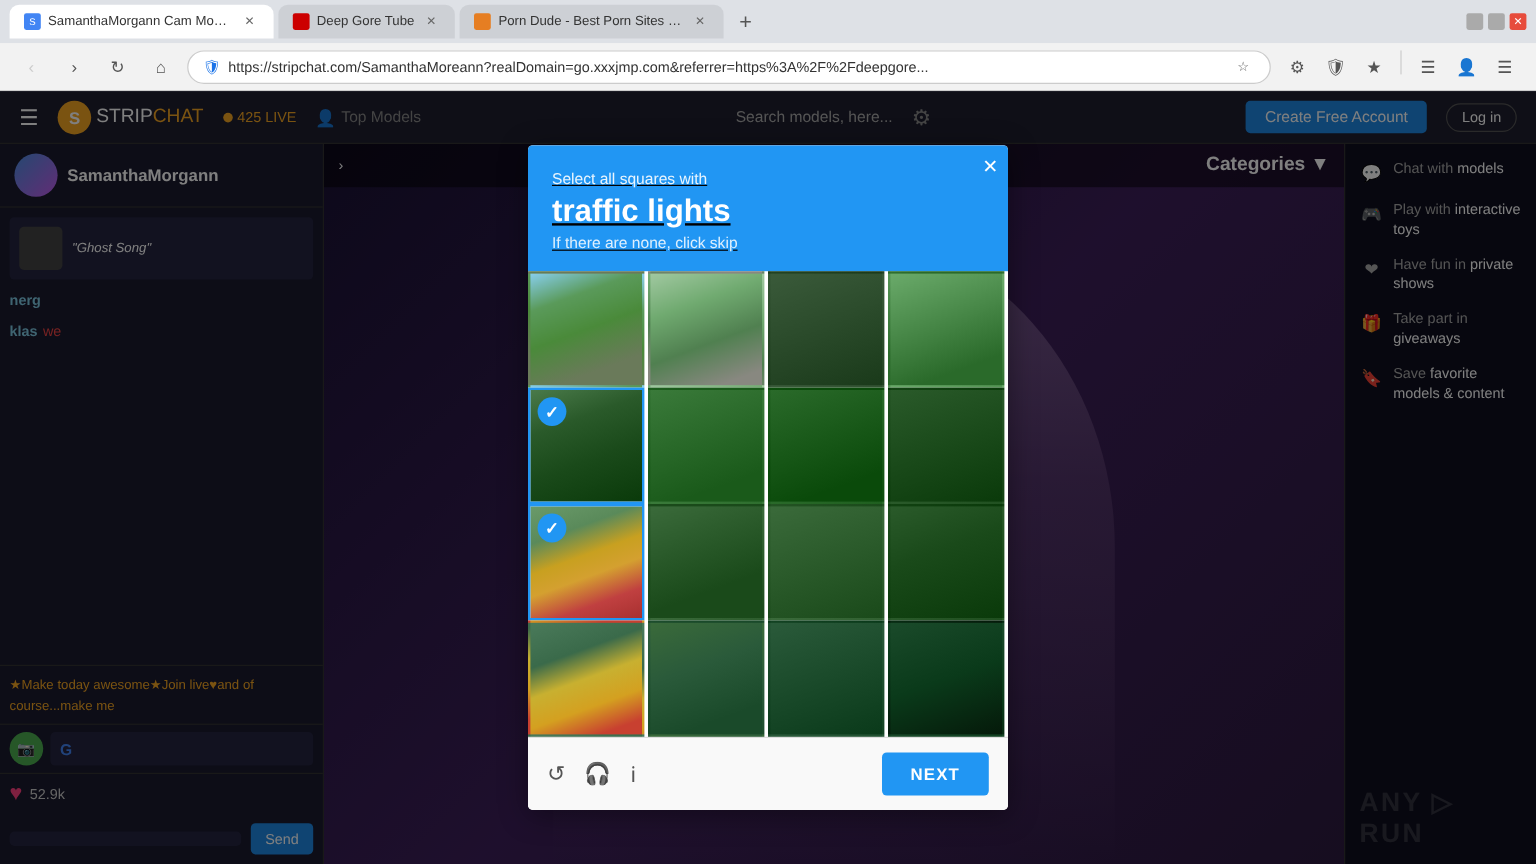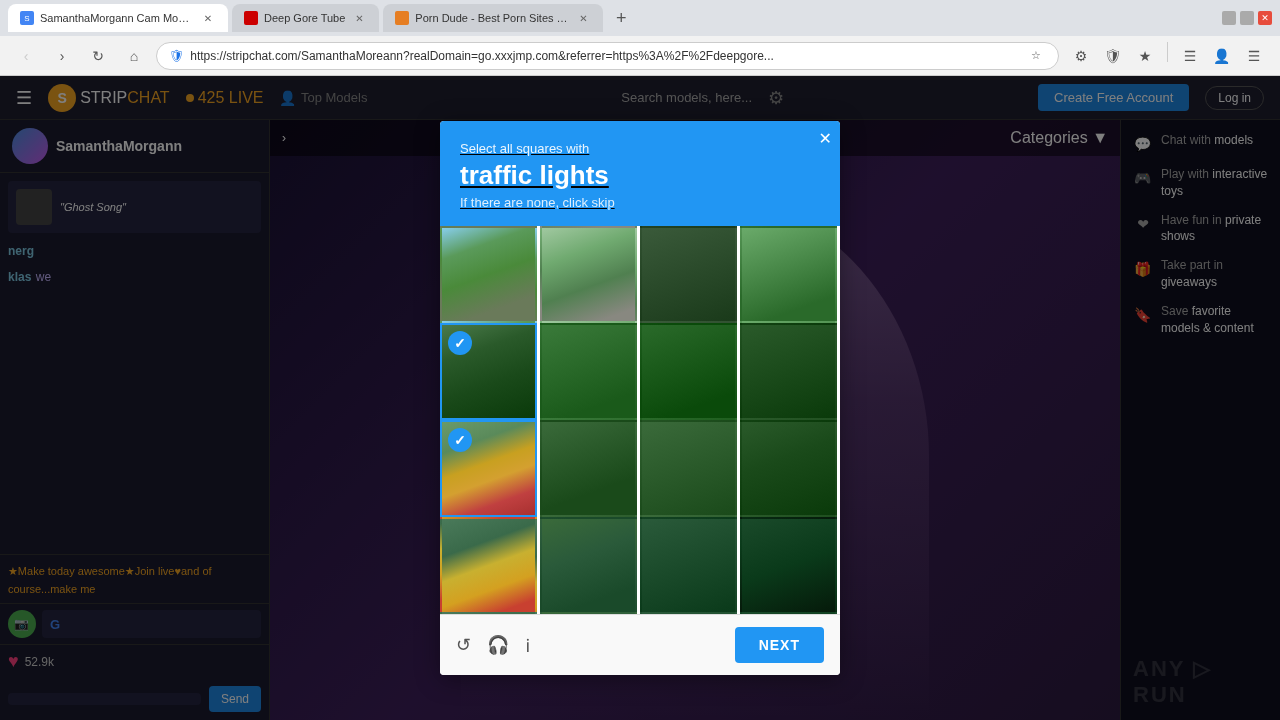--- a/index.html
+++ b/index.html
@@ -31,37 +31,37 @@
 
     
     .site-header { background: #1e1e2e; height: 44px; display: flex; align-items: center; padding: 0 16px; gap: 16px; border-bottom: 1px solid #333; }
     .hamburger { color: #fff; font-size: 18px; cursor: pointer; }
     .site-logo { display: flex; align-items: center; gap: 4px; }
     .logo-icon { width: 28px; height: 28px; background: #f5a623; border-radius: 50%; display: flex; align-items: center; justify-content: center; color: #fff; font-size: 14px; font-weight: bold; }
     .logo-strip { color: #fff; }
     .logo-chat { color: #f5a623; }
     .live-badge { display: flex; align-items: center; gap: 4px; }
     .live-dot { width: 8px; height: 8px; background: #f5a623; border-radius: 50%; }
-    .live-count { color: #f5a623; font-size: 16px; }
+    .live-count { color: #f5a623; font-size: 12px; }
     .header-spacer { flex: 1; }
     .header-btn { background: transparent; border: 1px solid #555; color: #fff; padding: 4px 12px; border-radius: 12px; font-size: 12px; cursor: pointer; }
     .header-btn-primary { background: #1e88e5; border: none; color: #fff; padding: 6px 16px; border-radius: 4px; font-size: 13px; cursor: pointer; }
 
     
     .content-area { flex: 1; display: flex; overflow: hidden; position: relative; }
 
     
     .chat-panel { width: 270px; background: #1a1a2e; border-right: 1px solid #333; display: flex; flex-direction: column; height: 100%; }
     .streamer-info { display: flex; align-items: center; padding: 8px 12px; gap: 8px; border-bottom: 1px solid #333; }
     .avatar { width: 36px; height: 36px; border-radius: 50%; background: linear-gradient(135deg, #4a90e2, #c45aec); }
     .streamer-name { color: #fff; font-size: 14px; font-weight: bold; }
     .chat-messages { flex: 1; padding: 8px; overflow: hidden; }
     .chat-msg { margin-bottom: 8px; }
     .chat-msg-user { color: #7ec8e3; font-size: 12px; font-weight: bold; }
-    .chat-msg-text { color: #c4b5fd; font-size: 12px; }
+    .chat-msg-text { color: #ef4444; font-size: 12px; }
     .chat-song-box { background: #252540; border-radius: 4px; padding: 8px; margin-bottom: 8px; display: flex; align-items: center; gap: 8px; }
     .song-thumb { width: 36px; height: 36px; background: #444; border-radius: 4px; }
     .song-title { color: #fff; font-size: 11px; font-style: italic; }
     .heart-btn { color: #ff4081; background: transparent; border: none; cursor: pointer; font-size: 18px; display: flex; align-items: center; gap: 4px; }
     .chat-bottom { display: flex; align-items: center; gap: 8px; padding: 8px; }
     .typing-area { background: #252540; border-radius: 4px; flex: 1; padding: 6px 8px; font-size: 12px; color: #888; }
     .send-btn { background: #1e88e5; color: #fff; border: none; border-radius: 4px; padding: 6px 12px; font-size: 12px; cursor: pointer; }
 
     
     .video-area { flex: 1; background: #0a0a12; position: relative; }
@@ -234,21 +234,21 @@
           <div style="width:55%; height:88%; background:linear-gradient(180deg, rgba(210,180,220,0.4) 0%, rgba(180,140,190,0.2) 40%, transparent 100%); border-radius:50% 50% 0 0;"></div>
         </div>
       </div>
 
       <div style="position:absolute; top:0; left:0; right:0; height:36px; background:rgba(0,0,0,0.5); display:flex; align-items:center; padding:0 12px; gap:8px;">
         <span style="color:#fff; font-size:12px; cursor:pointer;">›</span>
         <div style="flex:1; display:flex; align-items:center; gap:8px; justify-content:center;">
           <div style="width:24px; height:24px; background:linear-gradient(135deg,#4a90e2,#c45aec); border-radius:50;"></div>
           <span style="color:#fff; font-size:13px;">SamanthaMorgann</span>
         </div>
-        <span style="color:#fff; cursor:pointer;">Categories ▼</span>
+        <span style="color:#fff; cursor:pointer;font-weight:bold;">Categories ▼</span>
       </div>
     </div>
 
     <div class="right-panel">
       <div class="feature-item">
         <div class="feature-icon">💬</div>
         <span class="feature-text">
           <span>Chat with </span><span class="highlight">models</span>
         </span>
       </div>

